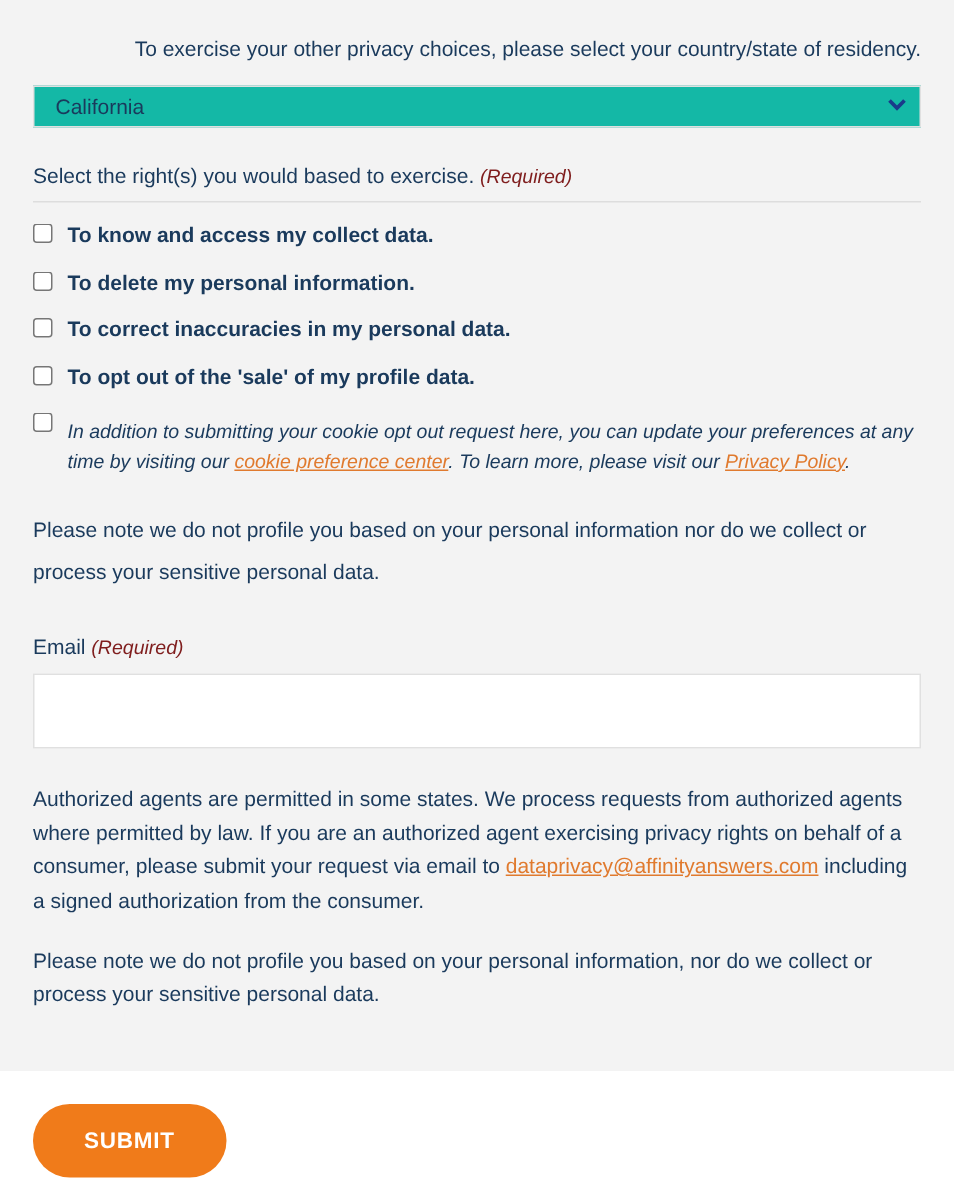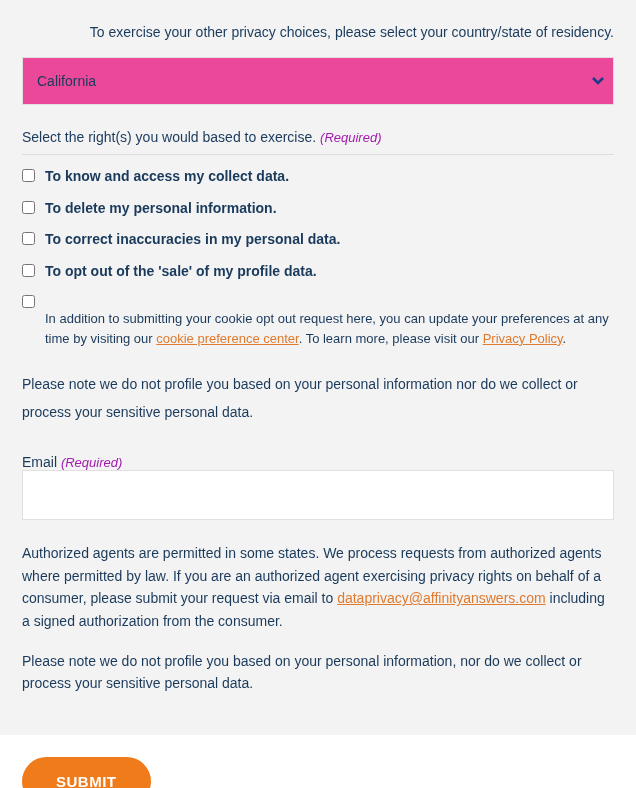--- a/index.html
+++ b/index.html
@@ -22,45 +22,45 @@
       line-height: 1.5;
       margin-bottom: 14px;
       text-align: right;
     }
     .select-wrapper {
       position: relative;
       margin-bottom: 22px;
     }
     .state-select {
       width: 100%;
-      padding: 15px 14px;
-      font-size: 14px;
-      color: #1a3a5c;
-      background: #ec4899;
+      padding: 5px 14px;
+      font-size: 14px;
+      color: #1a3a5c;
+      background: #14b8a6;
       border: 1px solid #e0e0e0;
       appearance: none;
       cursor: pointer;
     }
     .select-chevron {
       position: absolute;
       right: 10px;
       top: 50%;
       transform: translateY(-50%);
       pointer-events: none;
     }
     .section-label {
       color: #1a3a5c;
       font-size: 14px;
       line-height: 1.5;
       padding-bottom: 6px;
       border-bottom: 1px solid #ddd;
       margin-bottom: 12px;
     }
     .required {
-      color: #a21caf;
+      color: #7f1d1d;
       font-style: italic;
       font-size: 13px;
     }
     .checkbox-list {
       list-style: none;
       margin-bottom: 22px;
     }
     .checkbox-item {
       display: flex;
       align-items: flex-start;
@@ -79,36 +79,38 @@
     .checkbox-label {
       color: #1a3a5c;
       font-size: 14px;
       font-weight: bold;
       line-height: 1.4;
     }
     .checkbox-helper {
       color: #1a3a5c;
       font-size: 13px;
       line-height: 1.5;
-      margin-top: 16px;
+      margin-top: 5px;
+      font-style: italic;
     }
     .link {
       color: #e07a2e;
       text-decoration: underline;
       cursor: pointer;
     }
     .info-text {
       color: #1a3a5c;
       font-size: 14px;
       line-height: 2;
       margin-bottom: 28px;
     }
     .email-label {
       color: #1a3a5c;
       font-size: 14px;
+      margin-bottom: 10px;
     }
     .email-input {
       width: 100%;
       padding: 16px;
       font-size: 14px;
       background: #fff;
       border: 1px solid #e0e0e0;
       margin-bottom: 22px;
     }
     .agent-text {

